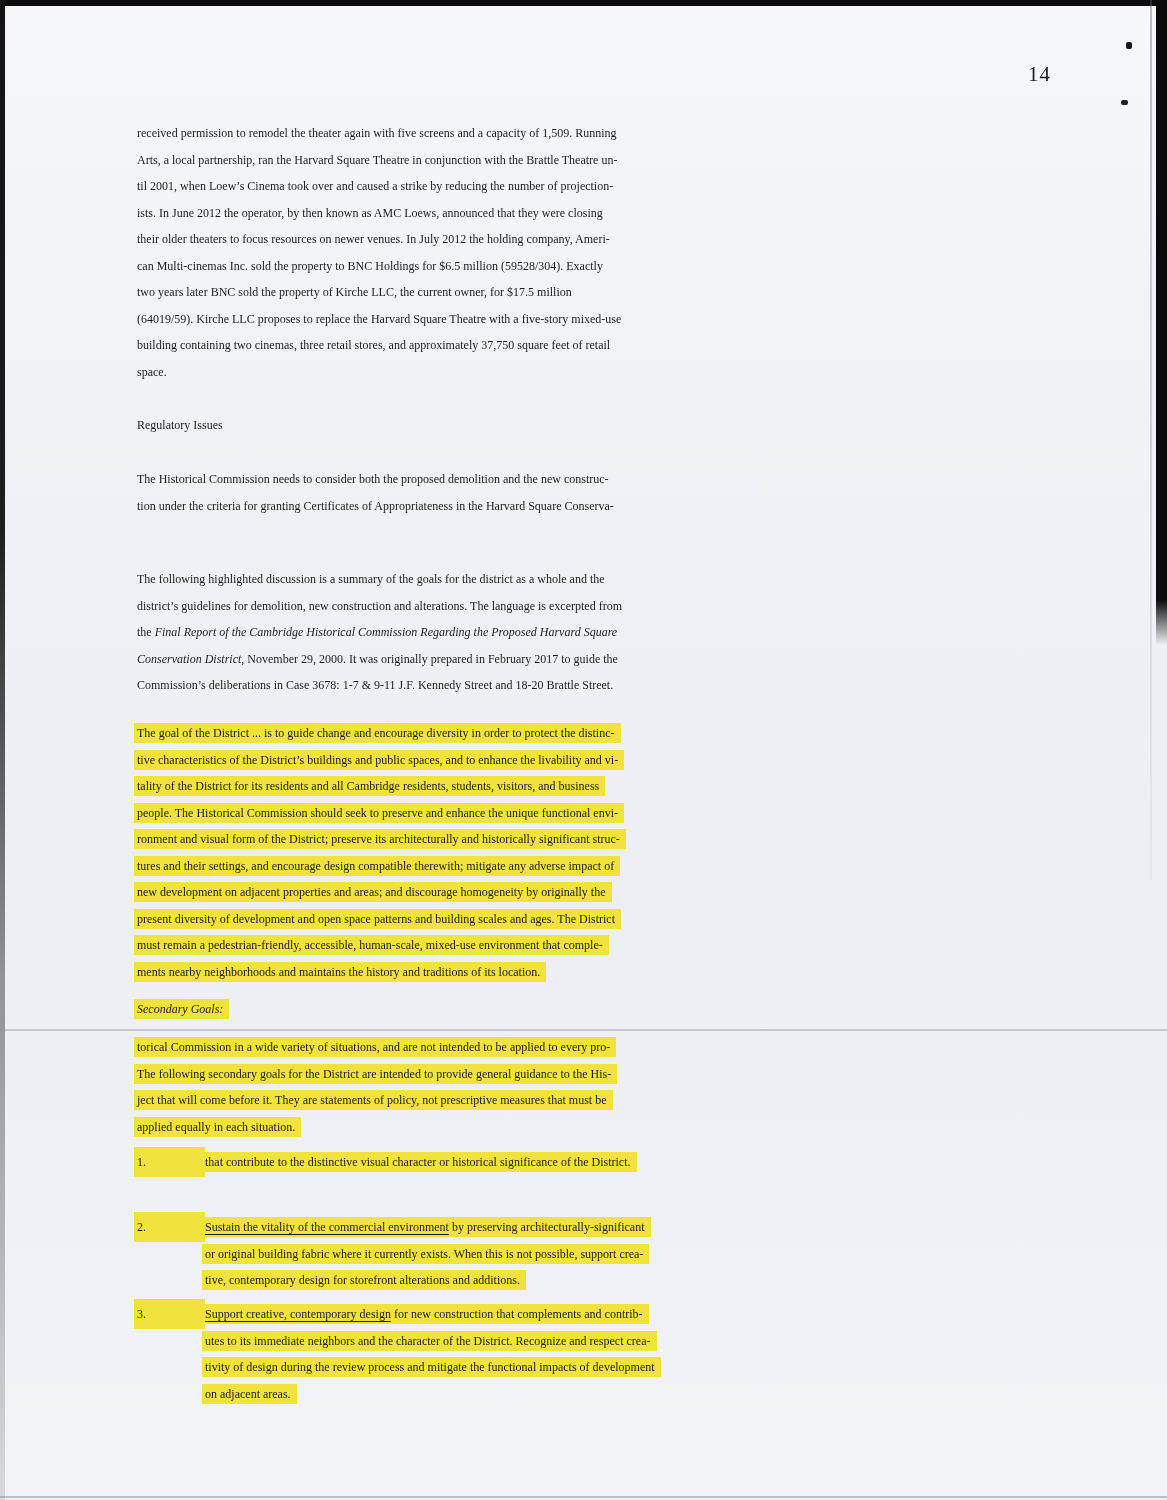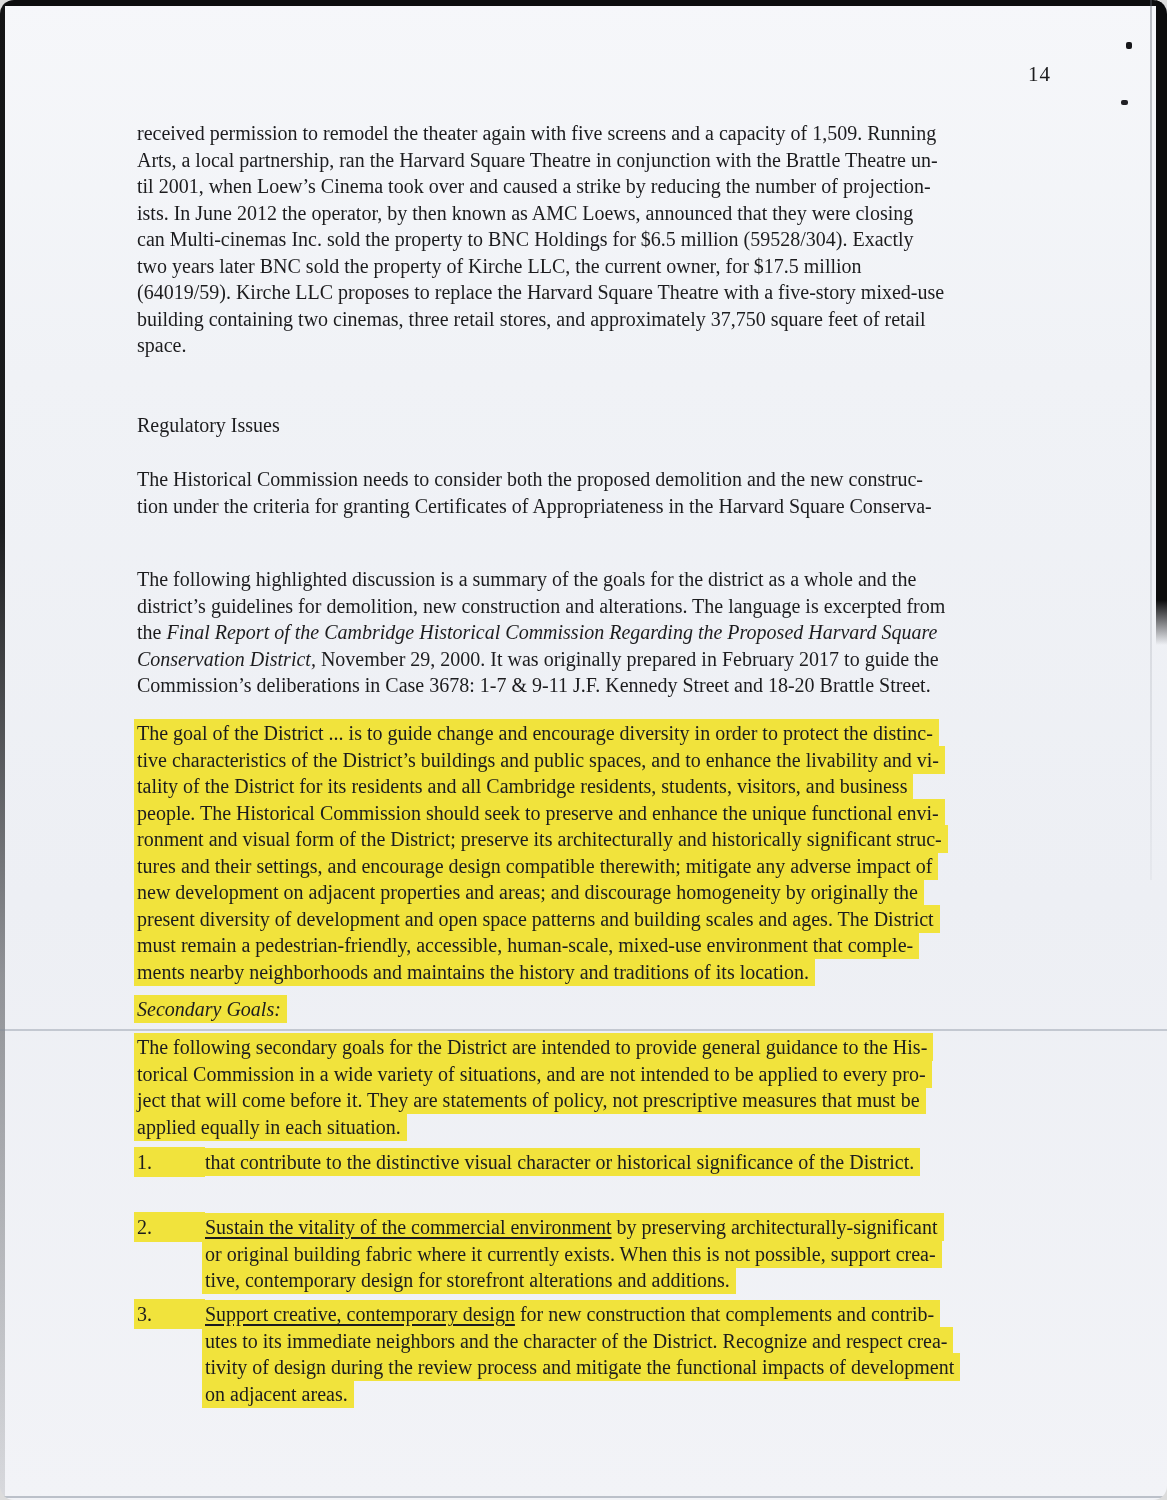--- a/index.html
+++ b/index.html
@@ -1,39 +1,38 @@
 <!DOCTYPE html>
 <html style="--highlight: #f1e33c; --paper: #f0f2f6; --ink: #1c1c1e; --scan_edge: #0d0d0e;"><head>
 <meta charset="utf-8">
 <style>
   html,body { margin:0; padding:0; background:#dcdcdc; }
   .page {
     position:relative; width:1167px; height:1500px; overflow:hidden;
     background:linear-gradient(180deg,#f6f7fa 0%,#f0f2f6 25%,#edeff4 60%,#f2f3f7 100%);
     font-family:"Liberation Serif","DejaVu Serif",serif;
     color:var(--ink,#1c1c1e);
-    border-radius:14px;
   }
   
   .art { position:absolute; pointer-events:none; }
   .top-bar   { top:0; left:0; width:100%; height:6px; background:var(--scan_edge,#0d0d0e); }
   .left-strip{ top:0; left:0; width:5px; height:100%;
                background:linear-gradient(180deg,#141415 0%,#1c1d1f 35%,rgba(30,32,36,.45) 65%,rgba(30,32,36,.12) 100%); }
   .right-line{ top:0; left:1150px; width:2px; height:880px;
                background:linear-gradient(180deg,rgba(90,96,108,.40),rgba(90,96,108,.05)); }
   .right-strip{ top:0; left:1156px; width:11px; height:645px;
                background:linear-gradient(180deg,#0b0b0c 0%,#0b0b0c 93%,rgba(11,11,12,0) 100%); }
   .hline     { top:1029px; left:0; width:100%; height:2px; background:rgba(130,140,155,.40); }
   .bottom-line{ top:1496px; left:0; width:100%; height:2px; background:rgba(120,130,145,.45); }
   .dot1 { left:1126px; top:42px;  width:6px; height:7px; background:#17171a; border-radius:2px; }
   .dot2 { left:1121px; top:100px; width:7px; height:5px; background:#202024; border-radius:2px; }
 
   .pageno { position:absolute; left:1028px; top:62px; font-size:21px; letter-spacing:1px; }
 
-  .blk { position:absolute; left:137px; width:915px; font-size:20px; line-height:26.5px; }
+  .blk { position:absolute; left:137px; width:915px; font-size:12px; line-height:26.5px; }
   .ln  { white-space:nowrap; height:26.5px; }
   .seg { }
   
   [data-hl="true"] .seg {
     background:var(--highlight,#f1e33c);
     padding:3px 6px 3px 3px; margin-left:-3px;
     box-decoration-break:clone; -webkit-box-decoration-break:clone;
   }
   .heading .headtext { text-underline-offset:3px; }
   u { text-underline-offset:3px; }
@@ -60,20 +59,21 @@
   <div class="art dot1"></div>
   <div class="art dot2"></div>
 
   <div class="pageno">14</div>
 
   <div class="blk p" style="top:120px">
       <div class="ln"><span class="seg">received permission to remodel the theater again with five screens and a capacity of 1,509. Running</span></div>
       <div class="ln"><span class="seg">Arts, a local partnership, ran the Harvard Square Theatre in conjunction with the Brattle Theatre un-</span></div>
       <div class="ln"><span class="seg">til 2001, when Loew’s Cinema took over and caused a strike by reducing the number of projection-</span></div>
       <div class="ln"><span class="seg">ists. In June 2012 the operator, by then known as AMC Loews, announced that they were closing</span></div>
+      <div class="ln"><span class="seg">their older theaters to focus resources on newer venues. In July 2012 the holding company, Ameri-</span></div>
       <div class="ln"><span class="seg">can Multi-cinemas Inc. sold the property to BNC Holdings for $6.5 million (59528/304). Exactly</span></div>
       <div class="ln"><span class="seg">two years later BNC sold the property of Kirche LLC, the current owner, for $17.5 million</span></div>
       <div class="ln"><span class="seg">(64019/59). Kirche LLC proposes to replace the Harvard Square Theatre with a five-story mixed-use</span></div>
       <div class="ln"><span class="seg">building containing two cinemas, three retail stores, and approximately 37,750 square feet of retail</span></div>
       <div class="ln"><span class="seg">space.</span></div>
     </div>
 
   <div class="blk heading" style="top:412px">
     <span class="headtext">Regulatory Issues</span>
   </div>
@@ -104,22 +104,22 @@
       <div class="ln"><span class="seg">ments nearby neighborhoods and maintains the history and traditions of its location.</span></div>
     </div>
 
   <div class="blk p" style="top:996px" data-hl="true">
     <div class="ln">
       <span class="seg"><i>Secondary Goals:</i></span>
     </div>
   </div>
 
   <div class="blk p" style="top:1034px" data-hl="true">
+      <div class="ln"><span class="seg">torical Commission in a wide variety of situations, and are not intended to be applied to every pro-</span></div>
       <div class="ln"><span class="seg">The following secondary goals for the District are intended to provide general guidance to the His-</span></div>
-      <div class="ln"><span class="seg">torical Commission in a wide variety of situations, and are not intended to be applied to every pro-</span></div>
       <div class="ln"><span class="seg">ject that will come before it. They are statements of policy, not prescriptive measures that must be</span></div>
       <div class="ln"><span class="seg">applied equally in each situation.</span></div>
     </div>
 
   <div class="blk li" style="top:1149px" data-hl="true">
     <span class="num">1.</span>
     <div class="litext">
         <div class="ln"><span class="seg">that contribute to the distinctive visual character or historical significance of the District.</span></div>
       </div>
   </div>

